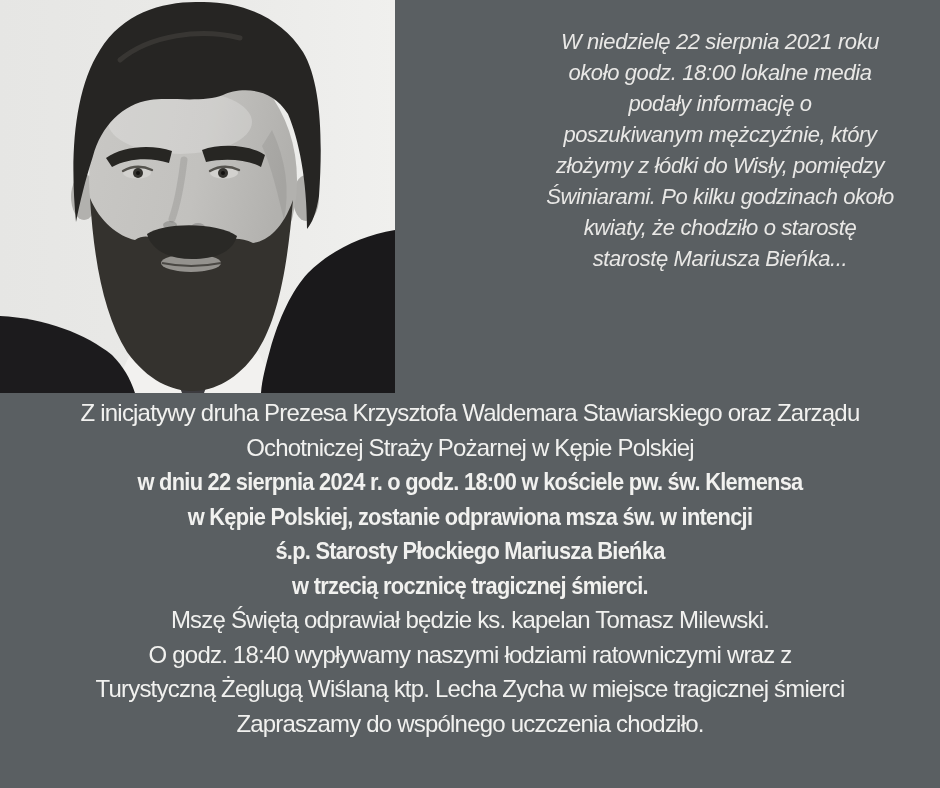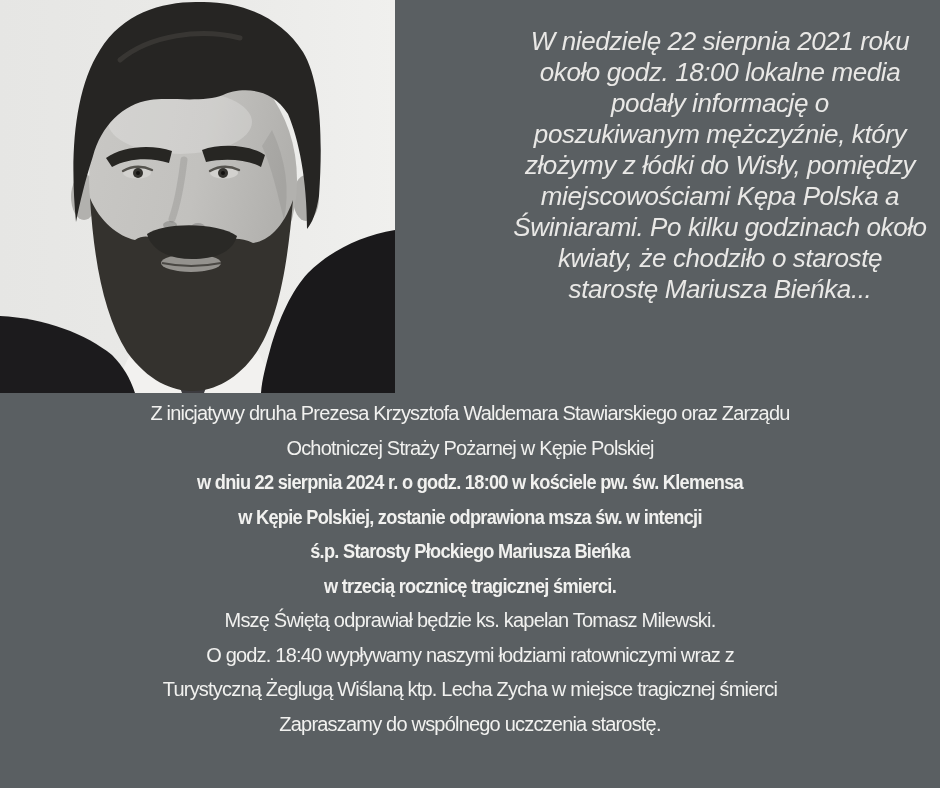--- a/index.html
+++ b/index.html
@@ -23,31 +23,31 @@
     background:var(--photo-bg);
     overflow:hidden;
   }
   .photo svg{display:block;width:395px;height:393px;}
   
   .quote{
     position:absolute;left:508px;top:26px;width:424px;
     text-align:center;
     color:var(--quote-text);
     font-style:italic;
-    font-size:26px;
+    font-size:22px;
     line-height:31px;
     letter-spacing:-0.4px;
   }
   .quote .line{white-space:nowrap;}
   
   .announcement{
     position:absolute;left:0;right:0;top:396px;
     text-align:center;
     color:var(--body-text);
-    font-size:20px;
+    font-size:24px;
     line-height:34.5px;
     letter-spacing:-0.8px;
   }
   .announcement .line{white-space:nowrap;}
   .announcement .line.bold{
     font-weight:700;
     transform:scaleX(0.91);
     transform-origin:50% 50%;
   }
 </style>
@@ -133,32 +133,31 @@
       <path d="M120,60 C150,35 200,28 240,38" stroke="#4a4844" stroke-width="5" fill="none" opacity="0.5" stroke-linecap="round"></path>
     </svg>
   </div>
 
   <div class="quote">
     <div class="line">W niedzielę 22 sierpnia 2021 roku</div>
     <div class="line">około godz. 18:00 lokalne media</div>
     <div class="line">podały informację o</div>
     <div class="line">poszukiwanym mężczyźnie, który</div>
     <div class="line">złożymy z łódki do Wisły, pomiędzy</div>
-    <div class="line">miejscowościami Kępa Polska a</div>
     <div class="line">Świniarami. Po kilku godzinach około</div>
     <div class="line">kwiaty, że chodziło o starostę</div>
     <div class="line">starostę Mariusza Bieńka...</div>
   </div>
 
   <div class="announcement">
     <div class="line">Z inicjatywy druha Prezesa Krzysztofa Waldemara Stawiarskiego oraz Zarządu</div>
     <div class="line">Ochotniczej Straży Pożarnej w Kępie Polskiej</div>
     <div class="line bold">w dniu 22 sierpnia 2024 r. o godz. 18:00 w kościele pw. św. Klemensa</div>
     <div class="line bold">w Kępie Polskiej, zostanie odprawiona msza św. w intencji</div>
     <div class="line bold">ś.p. Starosty Płockiego Mariusza Bieńka</div>
     <div class="line bold">w trzecią rocznicę tragicznej śmierci.</div>
     <div class="line">Mszę Świętą odprawiał będzie ks. kapelan Tomasz Milewski.</div>
     <div class="line">O godz. 18:40 wypływamy naszymi łodziami ratowniczymi wraz z</div>
     <div class="line">Turystyczną Żeglugą Wiślaną ktp. Lecha Zycha w miejsce tragicznej śmierci</div>
-    <div class="line">Zapraszamy do wspólnego uczczenia starostę.</div>
+    <div class="line">Zapraszamy do wspólnego uczczenia chodziło.</div>
   </div>
 
 </div>
 
 </body></html>

